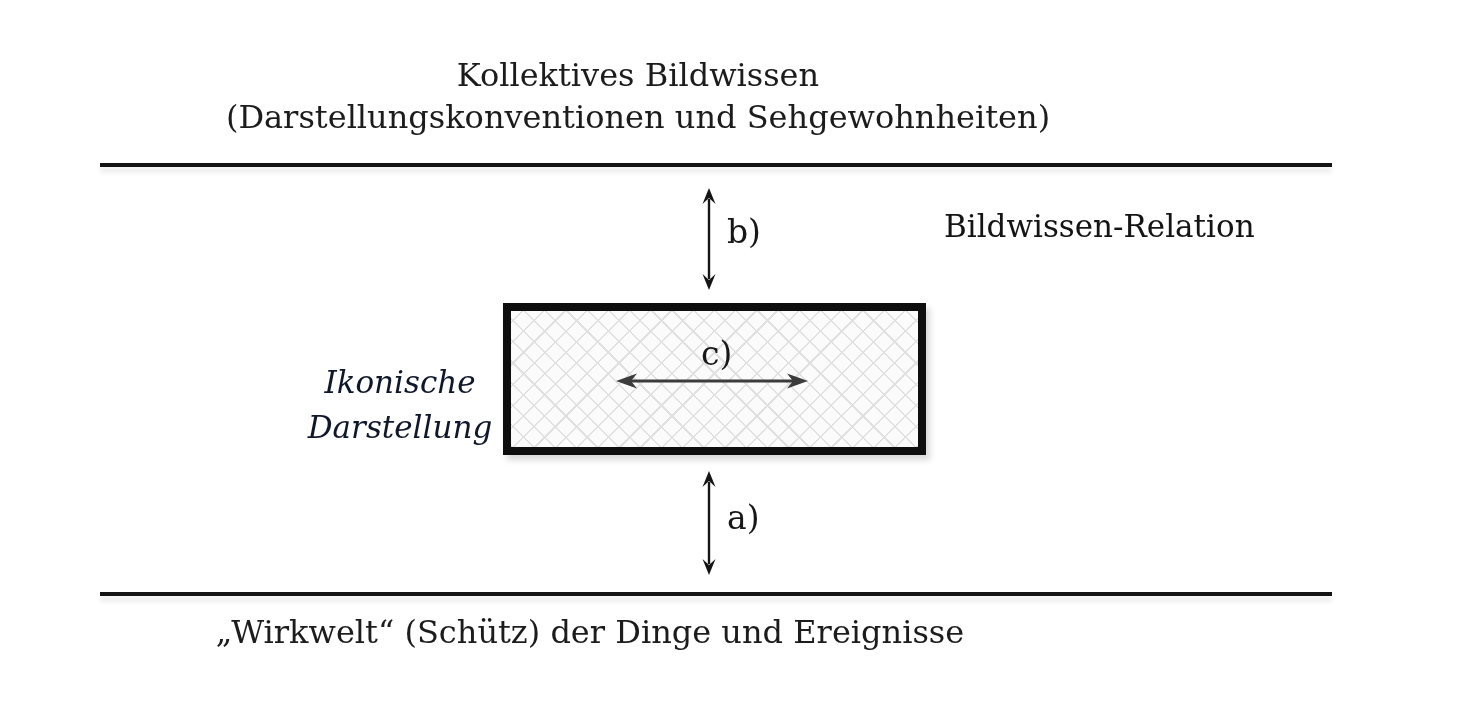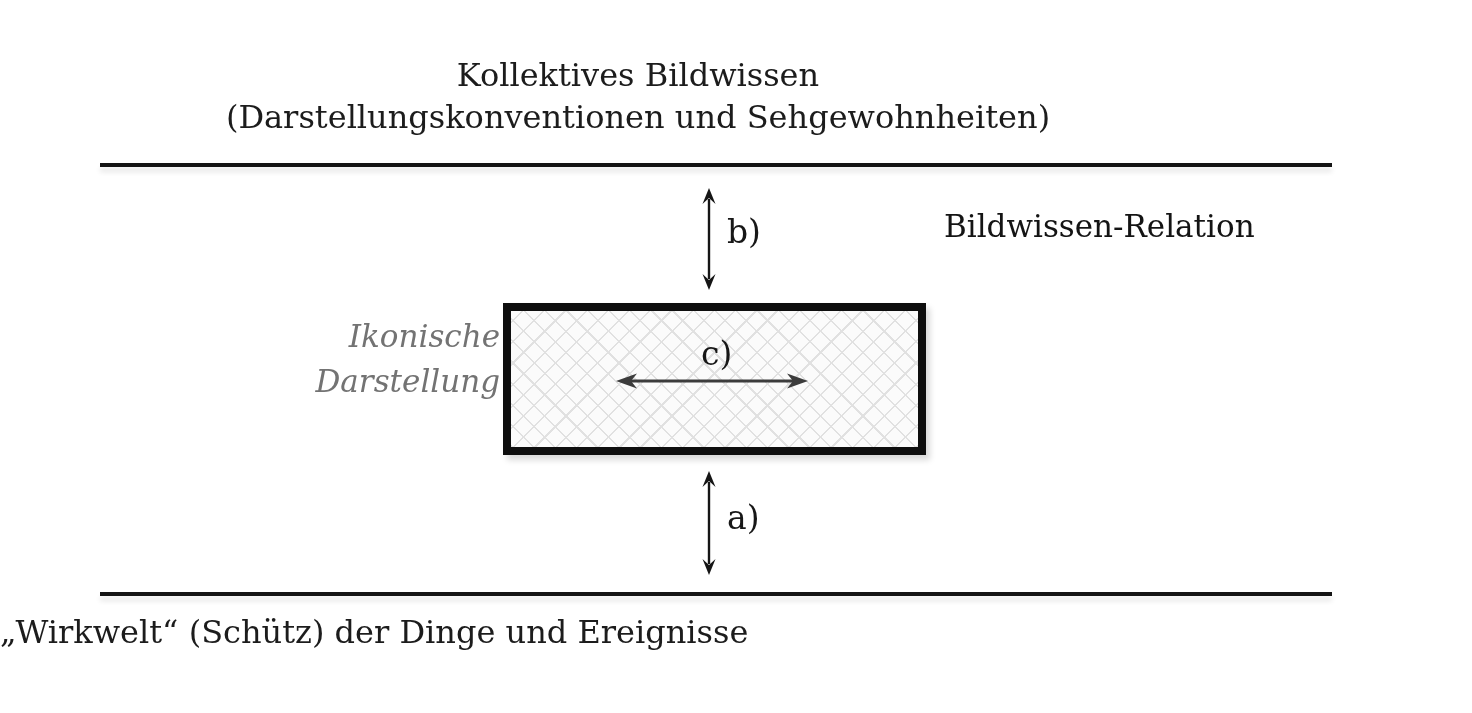--- a/index.html
+++ b/index.html
@@ -54,30 +54,31 @@
     height: 152px;
     border: 8px solid #0e0e0e;
     background-color: #fbfbfb;
     background-image:
       repeating-linear-gradient(45deg,  #e1e1e1 0px, #e1e1e1 1.6px, transparent 1.6px, transparent 15px),
       repeating-linear-gradient(-45deg, #e1e1e1 0px, #e1e1e1 1.6px, transparent 1.6px, transparent 15px);
     box-shadow: 4px 5px 6px rgba(0,0,0,0.15);
   }
   .side-label {
     width: 200px;
-    text-align: right;
+    text-align: center;
     font-size: 31px;
     font-style: italic;
     line-height: 45px;
-    color: #737373;
+    color: #0f172a;
     white-space: nowrap;
+    margin-top: 46px;
   }
   .footer-caption {
     left: 0; width: 1180px;
-    text-align: left;
+    text-align: center;
     font-size: 32px;
     color: #1c1c1c;
     white-space: nowrap;
   }
 </style>
 </head>
 <body>
 
 <div id="canvas">
 

